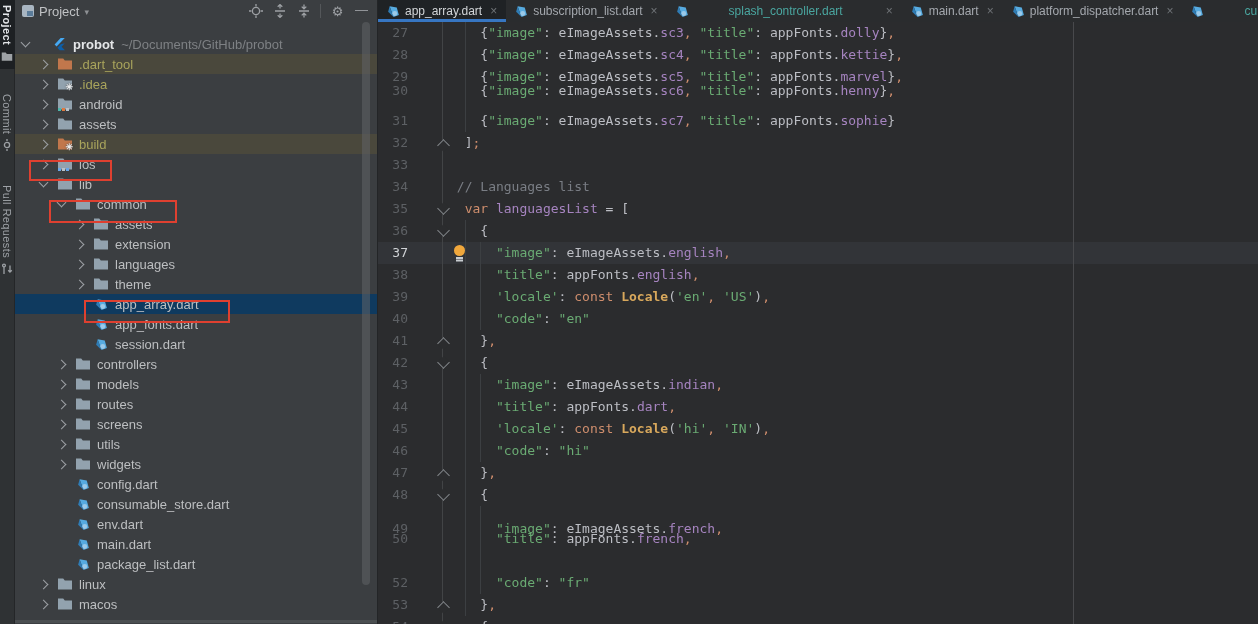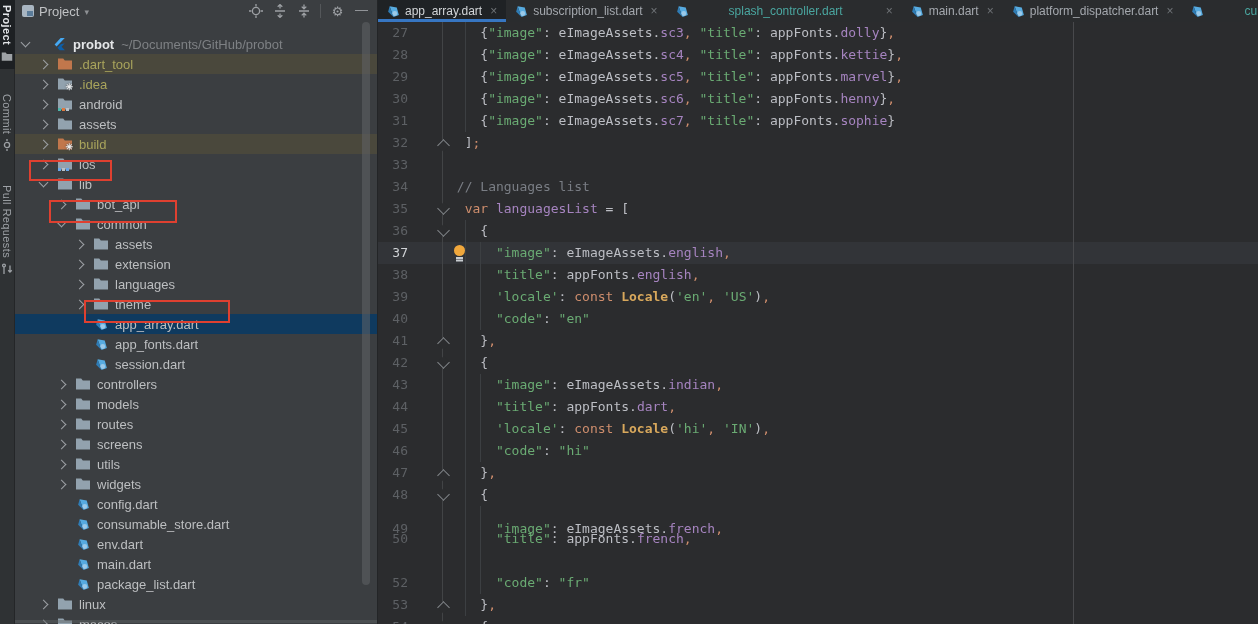--- a/index.html
+++ b/index.html
@@ -238,32 +238,20 @@
           <span class="icon16">
             <svg width="16" height="14" viewBox="0 0 16 14">
               <path d="M1 1.5h5.2l1.6 2H15v9H1z" fill="#92a2ae"></path>
             </svg>
           </span>
           <span class="lbl">lib</span>
         </div>
         <div class="trow">
           <span style="display: inline-block; width: 40px; min-width: 40px;"></span>
           <span class="chevslot">
-            <span class="arr r"></span>
-          </span>
-          <span class="icon16">
-            <svg width="16" height="14" viewBox="0 0 16 14">
-              <path d="M1 1.5h5.2l1.6 2H15v9H1z" fill="#92a2ae"></path>
-            </svg>
-          </span>
-          <span class="lbl">bot_api</span>
-        </div>
-        <div class="trow">
-          <span style="display: inline-block; width: 40px; min-width: 40px;"></span>
-          <span class="chevslot">
             <span class="arr d"></span>
           </span>
           <span class="icon16">
             <svg width="16" height="14" viewBox="0 0 16 14">
               <path d="M1 1.5h5.2l1.6 2H15v9H1z" fill="#92a2ae"></path>
             </svg>
           </span>
           <span class="lbl">common</span>
         </div>
         <div class="trow">
@@ -593,21 +581,21 @@
           <span class="ltxt"><span class="pun">    {</span><span class="str">"image"</span><span class="pun">: </span><span class="id">eImageAssets</span><span class="pun">.</span><span class="mem">sc3</span><span class="op">, </span><span class="str">"title"</span><span class="pun">: </span><span class="id">appFonts</span><span class="pun">.</span><span class="mem">dolly</span><span class="pun">}</span><span class="op">,</span></span>
         </div>
         <div class="cline" style="top: 22px;">
           <span class="lnum">28</span>
           <span class="ltxt"><span class="pun">    {</span><span class="str">"image"</span><span class="pun">: </span><span class="id">eImageAssets</span><span class="pun">.</span><span class="mem">sc4</span><span class="op">, </span><span class="str">"title"</span><span class="pun">: </span><span class="id">appFonts</span><span class="pun">.</span><span class="mem">kettie</span><span class="pun">}</span><span class="op">,</span></span>
         </div>
         <div class="cline" style="top: 44px;">
           <span class="lnum">29</span>
           <span class="ltxt"><span class="pun">    {</span><span class="str">"image"</span><span class="pun">: </span><span class="id">eImageAssets</span><span class="pun">.</span><span class="mem">sc5</span><span class="op">, </span><span class="str">"title"</span><span class="pun">: </span><span class="id">appFonts</span><span class="pun">.</span><span class="mem">marvel</span><span class="pun">}</span><span class="op">,</span></span>
         </div>
-        <div class="cline" style="top: 66px;">
+        <div class="cline" style="top: 58px;">
           <span class="lnum">30</span>
           <span class="ltxt"><span class="pun">    {</span><span class="str">"image"</span><span class="pun">: </span><span class="id">eImageAssets</span><span class="pun">.</span><span class="mem">sc6</span><span class="op">, </span><span class="str">"title"</span><span class="pun">: </span><span class="id">appFonts</span><span class="pun">.</span><span class="mem">henny</span><span class="pun">}</span><span class="op">,</span></span>
         </div>
         <div class="cline" style="top: 88px;">
           <span class="lnum">31</span>
           <span class="ltxt"><span class="pun">    {</span><span class="str">"image"</span><span class="pun">: </span><span class="id">eImageAssets</span><span class="pun">.</span><span class="mem">sc7</span><span class="op">, </span><span class="str">"title"</span><span class="pun">: </span><span class="id">appFonts</span><span class="pun">.</span><span class="mem">sophie</span><span class="pun">}</span></span>
         </div>
         <div class="cline" style="top: 110px;">
           <span class="lnum">32</span>
           <span class="fold up"></span>

